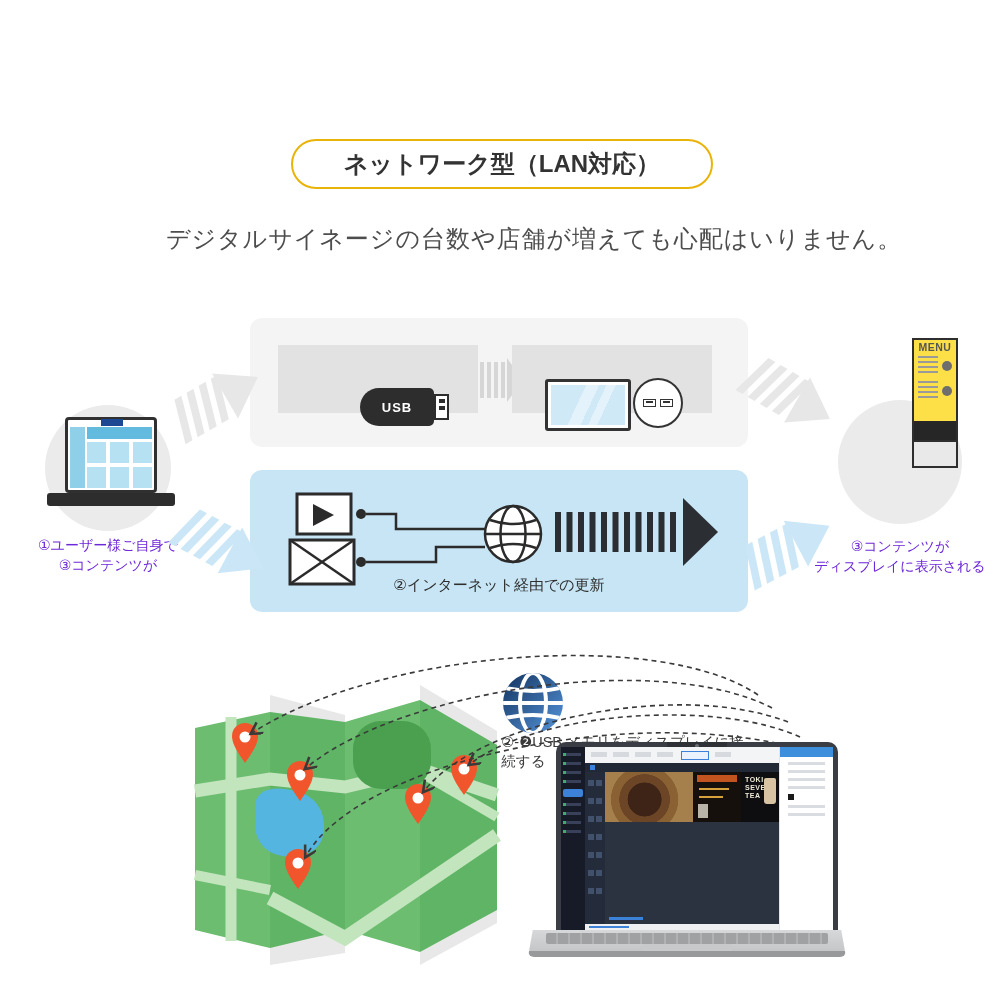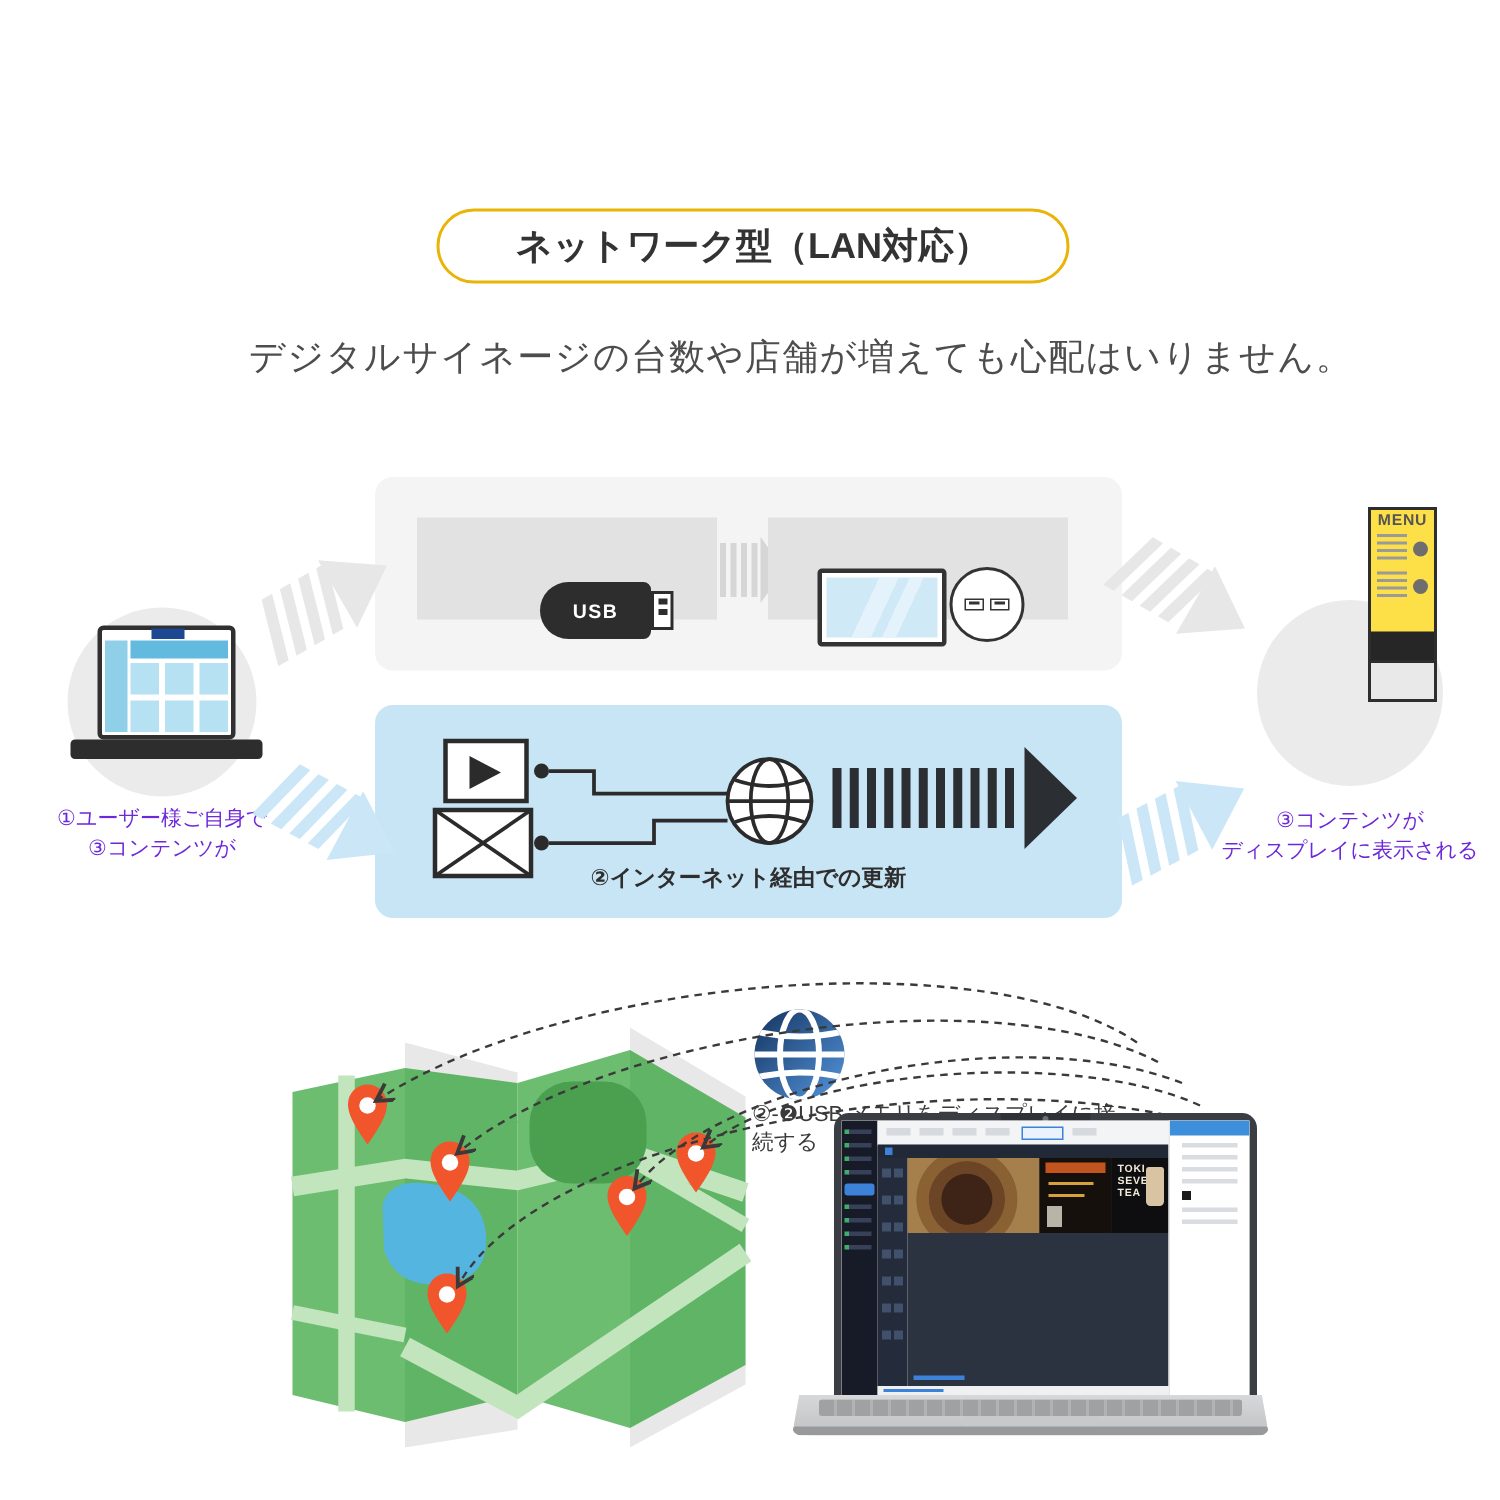--- a/index.html
+++ b/index.html
@@ -32,21 +32,21 @@
 
   .display-frame{position:absolute;left:33px;top:34px;width:86px;height:52px;background:#fff;
                  border:3px solid #333;border-radius:3px;box-sizing:border-box;}
   .display-screen{position:absolute;inset:3px;background:#cfe9f7;
                   background-image:linear-gradient(115deg,transparent 38%,#e4f3fb 38%,#e4f3fb 52%,transparent 52%,transparent 60%,#e4f3fb 60%,#e4f3fb 70%,transparent 70%);}
   .bubble{position:absolute;left:121px;top:33px;width:50px;height:50px;background:#fff;border:2.5px solid #333;
           border-radius:50%;box-sizing:border-box;display:flex;align-items:center;justify-content:center;gap:4px;}
   .port{width:13px;height:8px;border:1.5px solid #333;box-sizing:border-box;background:#fff;position:relative;}
   .port::before{content:"";position:absolute;left:2px;top:1px;width:7px;height:2px;background:#333;}
 
-  .bluebox{position:absolute;left:250px;top:470px;width:498px;height:142px;background:#c7e5f4;border-radius:12px;font-weight:bold;}
+  .bluebox{position:absolute;left:250px;top:470px;width:498px;height:142px;background:#c7e5f4;border-radius:12px;}
   .bluebox-caption{position:absolute;left:0;top:106px;width:498px;text-align:center;font-size:15px;color:#2e2e2e;}
 
   .usbcaps{position:absolute;left:0;top:415px;width:498px;display:flex;justify-content:center;gap:14px;
            font-size:14.5px;color:#3a3a3a;}
 
   
   .stand{position:absolute;left:74px;top:-62px;width:46px;height:130px;background:#fde047;border:2.5px solid #2e2e2e;
          box-sizing:border-box;}
   .stand-label{font-size:10.5px;font-weight:700;color:#555;text-align:center;margin-top:1px;letter-spacing:0.5px;}
   .stand-row{position:relative;margin:3px 4px 0;height:22px;}

